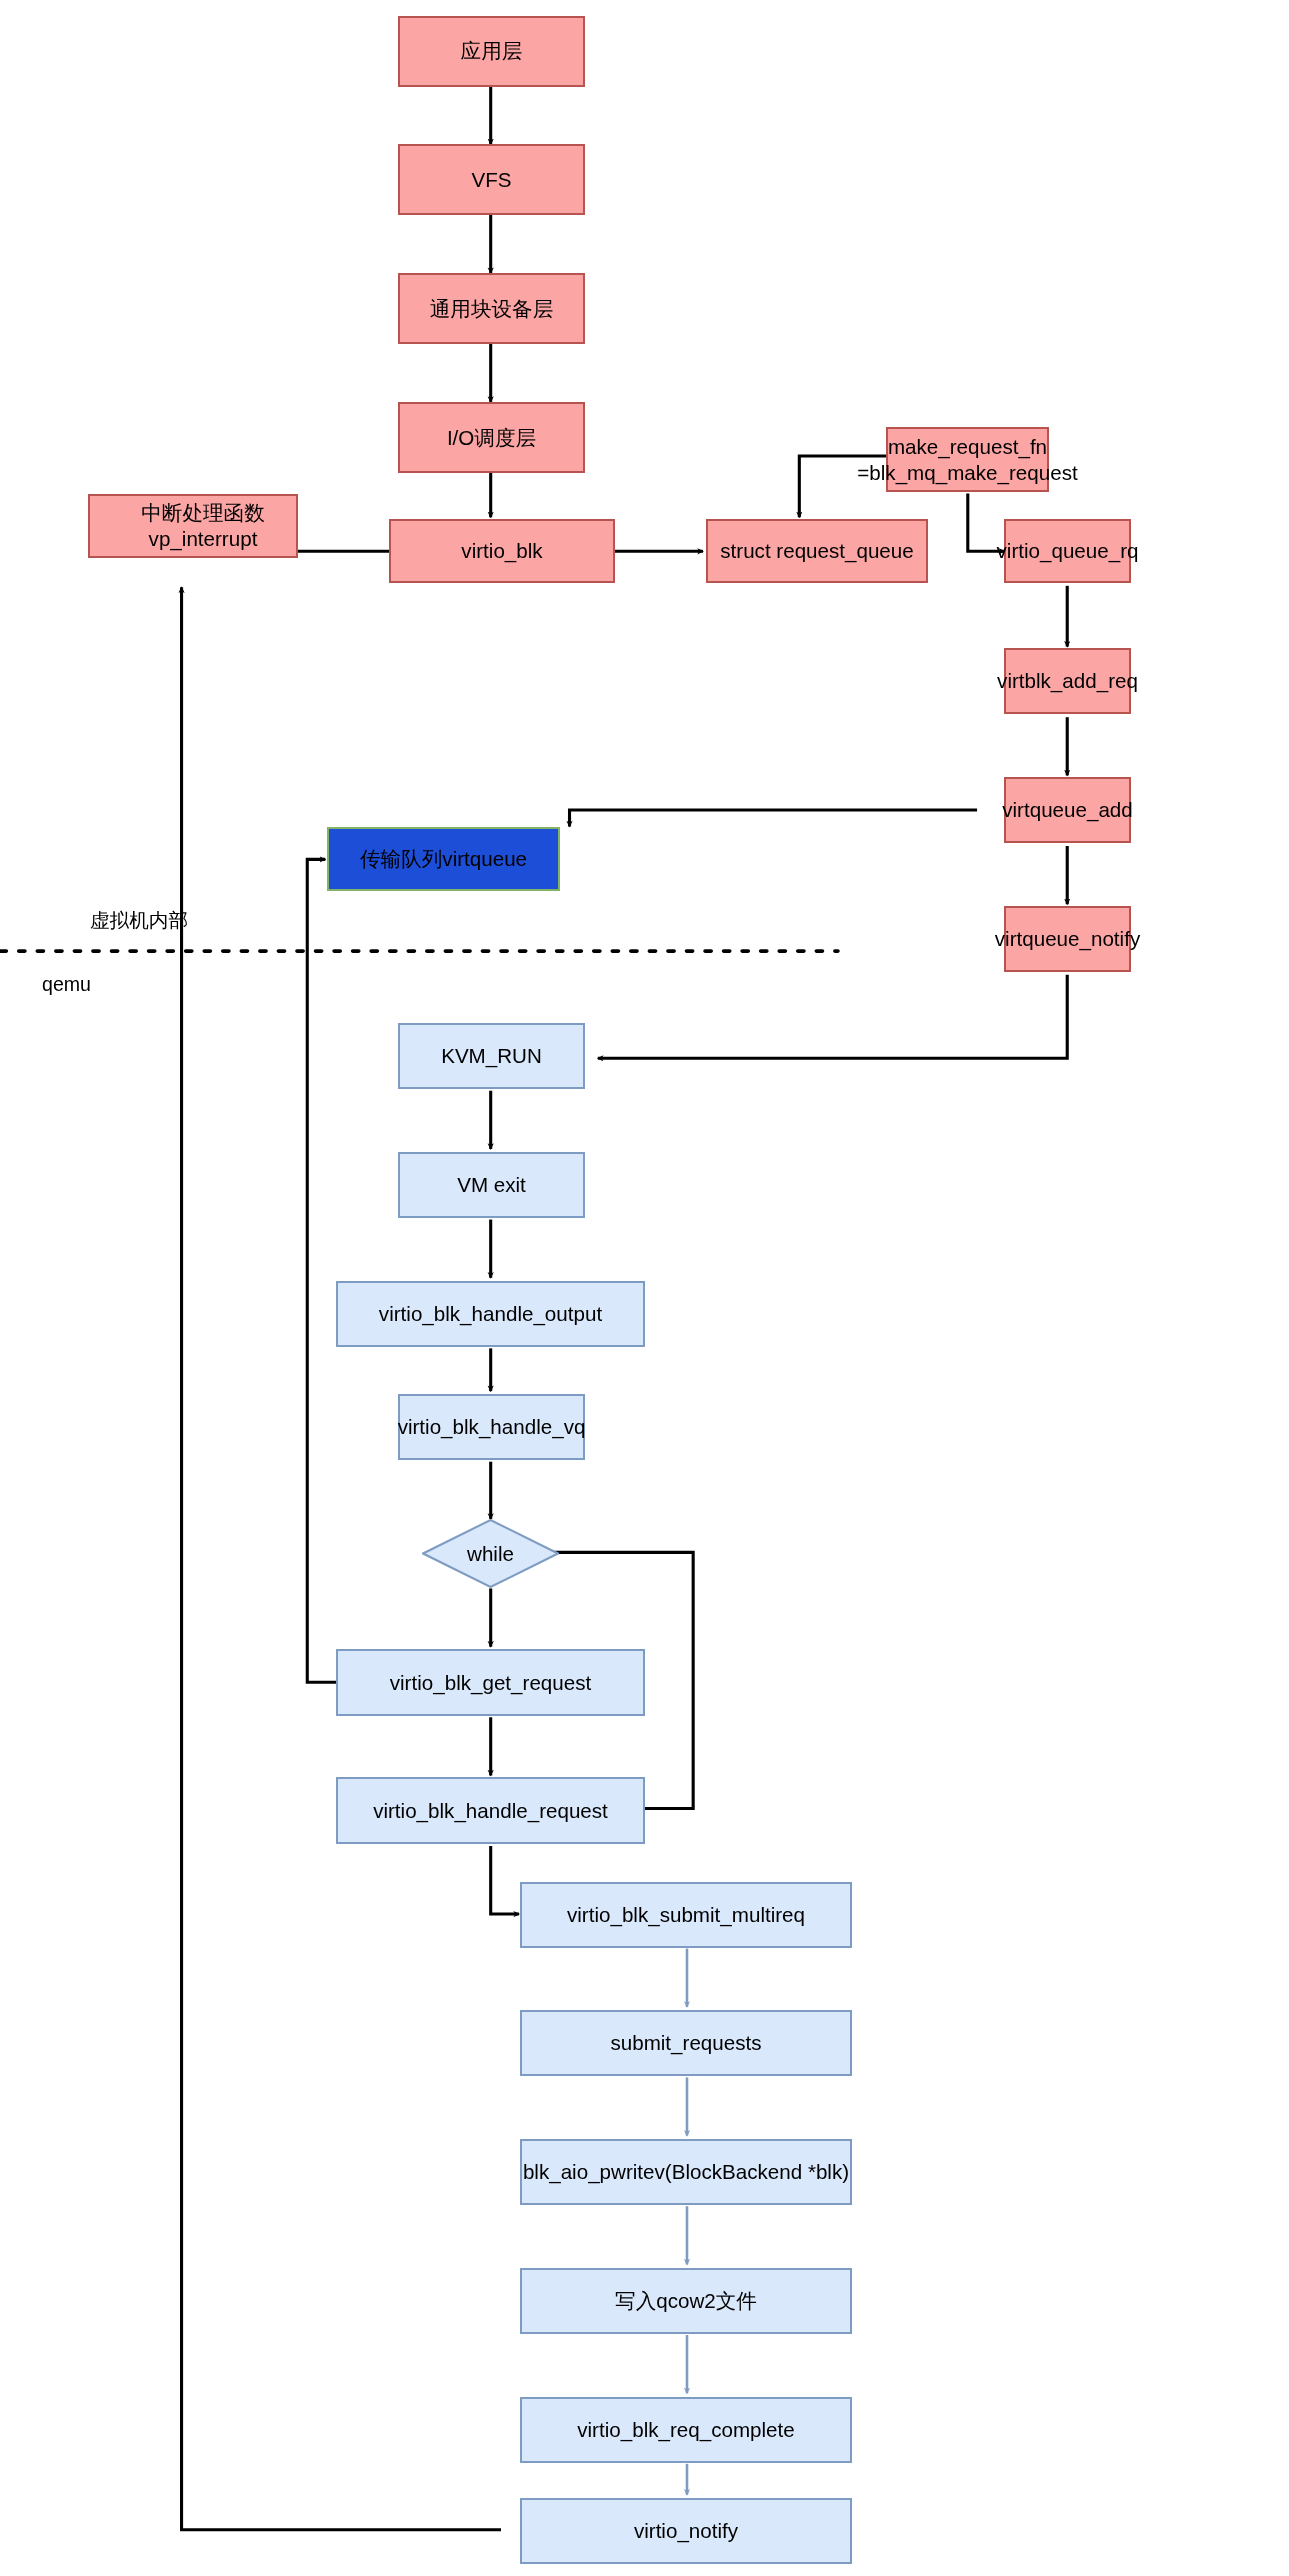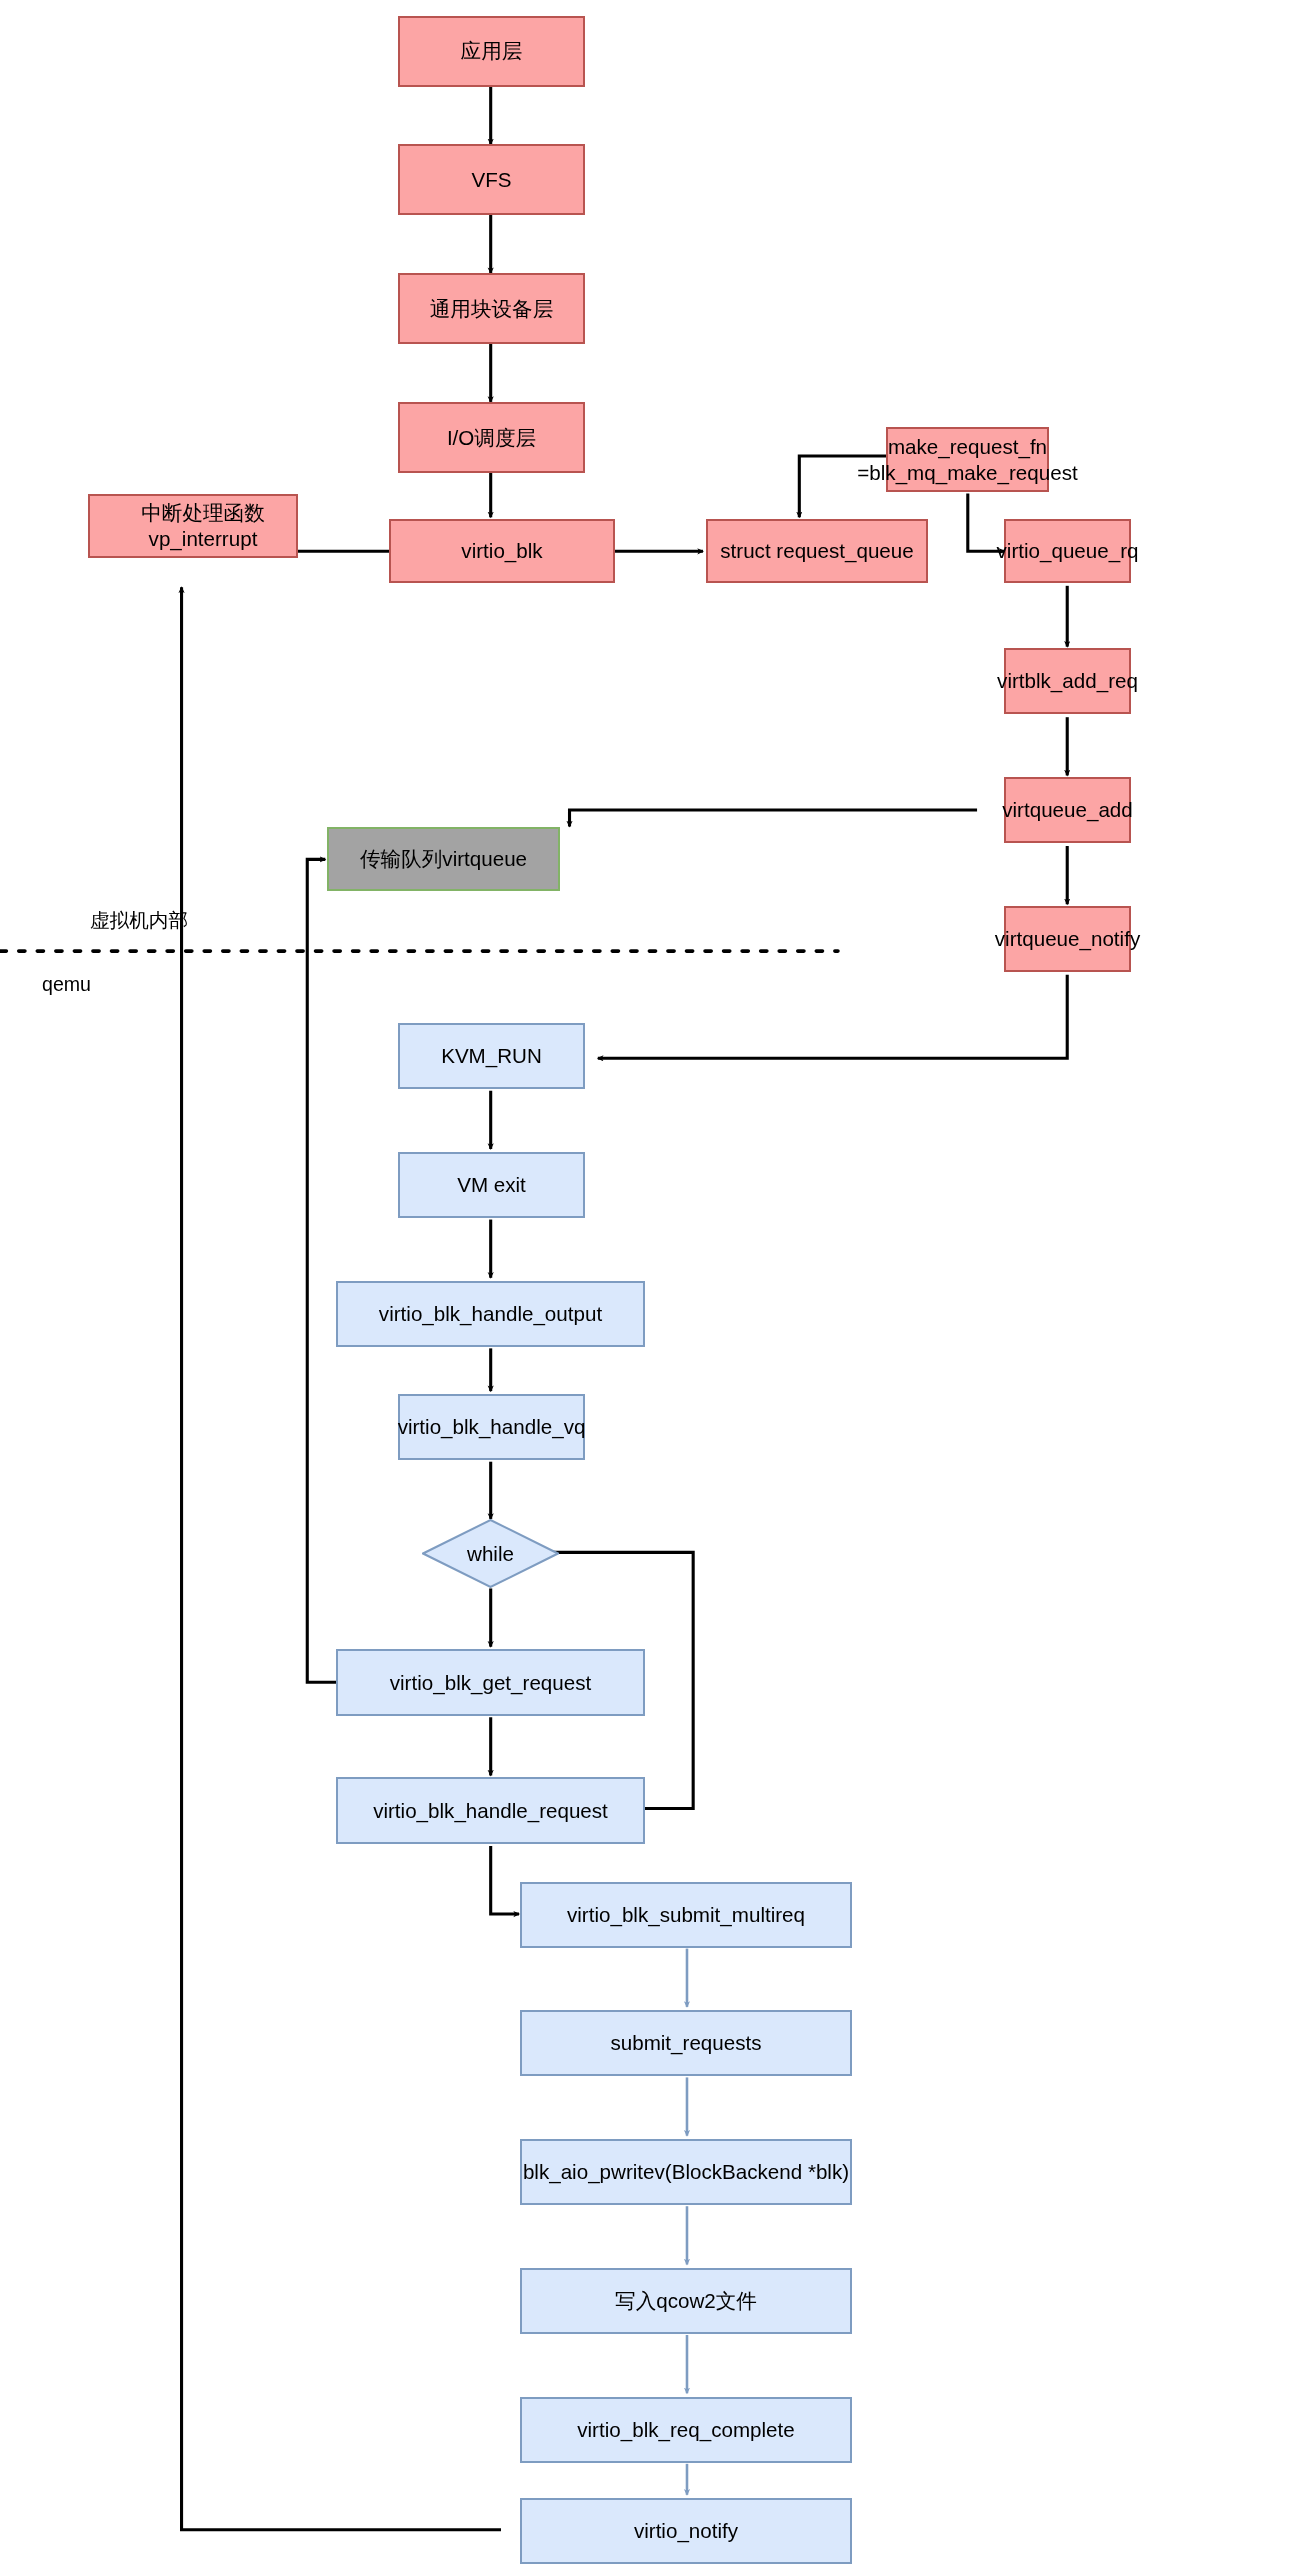--- a/index.html
+++ b/index.html
@@ -16,21 +16,21 @@
     line-height:1.25;
     white-space:pre-line;
   }
   .node.red{
     background:#fca5a5;
     border:2.1px solid #b85450;
     color:#000000;
     font-size:20.6px;
   }
   .node.green{
-    background:#a3a3a3;
+    background:#1d4ed8;
     border:2.1px solid #82b366;
     color:#000000;
     font-size:20.6px;
   }
   .node.blue{
     background:#dae8fc;
     border:2.1px solid #7e9cc1;
     color:#000000;
     font-size:20.6px;
   }

